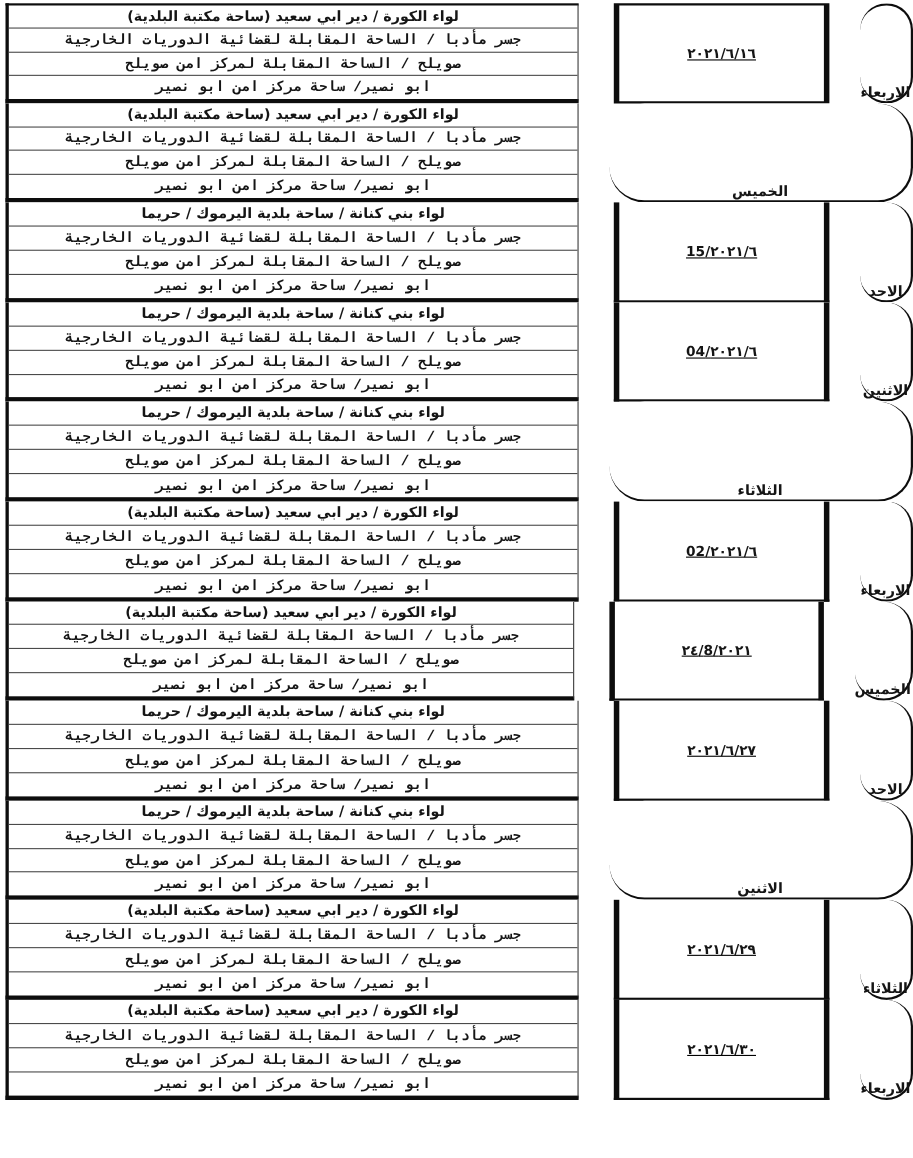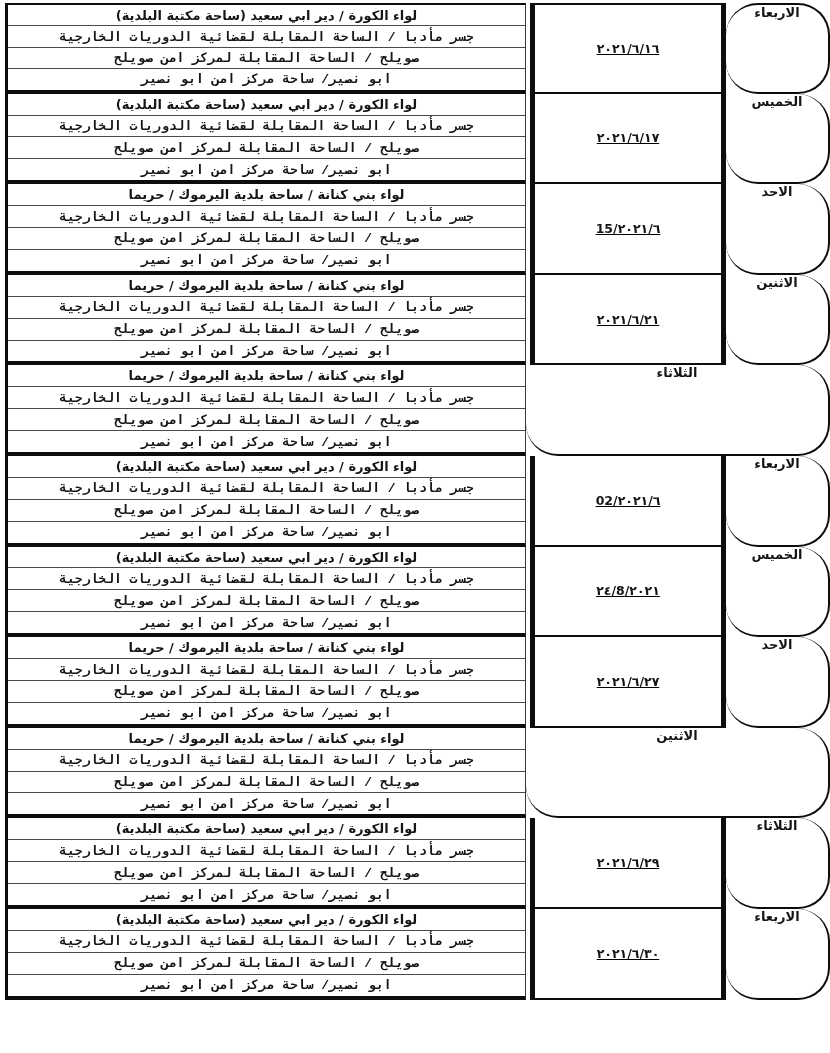--- a/index.html
+++ b/index.html
@@ -15,20 +15,21 @@
     position: absolute;
     top: 3px;
     left: 5px;
     width: 825px;
     direction: ltr; 
   }
   .row {
     display: flex;
     align-items: stretch;
     height: 90.6px;
+    gap: 28px;
     
   }
   .loc-cell {
     width: 521px;
     box-sizing: border-box;
     border-left: 3px solid #0d0d0d;
     border-right: 1px solid #3a3a3a;
     border-bottom: 4px solid #0d0d0d;
     display: flex;
     flex-direction: column;
@@ -68,21 +69,21 @@
     color: #151515;
     letter-spacing: 1.5px;
     white-space: nowrap;
   }
   .day-cell {
     flex: 1;
     box-sizing: border-box;
     border-right: 2px solid #0d0d0d;
     border-bottom: 2.5px solid #0d0d0d;
     display: flex;
-    align-items: flex-start;
+    align-items: flex-end;
     justify-content: center;
     background: #fff;
     border-radius: 32px;
   }
   .row:first-child .day-cell { border-top: 2.5px solid #0d0d0d; }
   .day-text {
     direction: rtl;
     font-size: 13px;
     font-weight: bold;
     color: #151515;
@@ -108,23 +109,20 @@
     </div>
   </div>
 
   <div class="row">
     <div class="cell loc-cell">
         <div class="loc-line">لواء الكورة / دير ابي سعيد (ساحة مكتبة البلدية)</div>
         <div class="loc-line">جسر مأدبا / الساحة المقابلة لقضائية الدوريات الخارجية</div>
         <div class="loc-line">صويلح / الساحة المقابلة لمركز امن صويلح</div>
         <div class="loc-line">ابو نصير/ ساحة مركز امن ابو نصير</div>
       </div>
-    <div class="cell date-cell">
-      <span class="date-text">٢٠٢١/٦/١٧</span>
-    </div>
     <div class="cell day-cell">
       <span class="day-text">الخميس</span>
     </div>
   </div>
 
   <div class="row">
     <div class="cell loc-cell">
         <div class="loc-line">لواء بني كنانة / ساحة بلدية اليرموك / حريما</div>
         <div class="loc-line">جسر مأدبا / الساحة المقابلة لقضائية الدوريات الخارجية</div>
         <div class="loc-line">صويلح / الساحة المقابلة لمركز امن صويلح</div>
@@ -139,21 +137,21 @@
   </div>
 
   <div class="row">
     <div class="cell loc-cell">
         <div class="loc-line">لواء بني كنانة / ساحة بلدية اليرموك / حريما</div>
         <div class="loc-line">جسر مأدبا / الساحة المقابلة لقضائية الدوريات الخارجية</div>
         <div class="loc-line">صويلح / الساحة المقابلة لمركز امن صويلح</div>
         <div class="loc-line">ابو نصير/ ساحة مركز امن ابو نصير</div>
       </div>
     <div class="cell date-cell">
-      <span class="date-text">٢٠٢١/٦/٢١</span>
+      <span class="date-text">٢٠٢١/٦/04</span>
     </div>
     <div class="cell day-cell">
       <span class="day-text">الاثنين</span>
     </div>
   </div>
 
   <div class="row">
     <div class="cell loc-cell">
         <div class="loc-line">لواء بني كنانة / ساحة بلدية اليرموك / حريما</div>
         <div class="loc-line">جسر مأدبا / الساحة المقابلة لقضائية الدوريات الخارجية</div>

